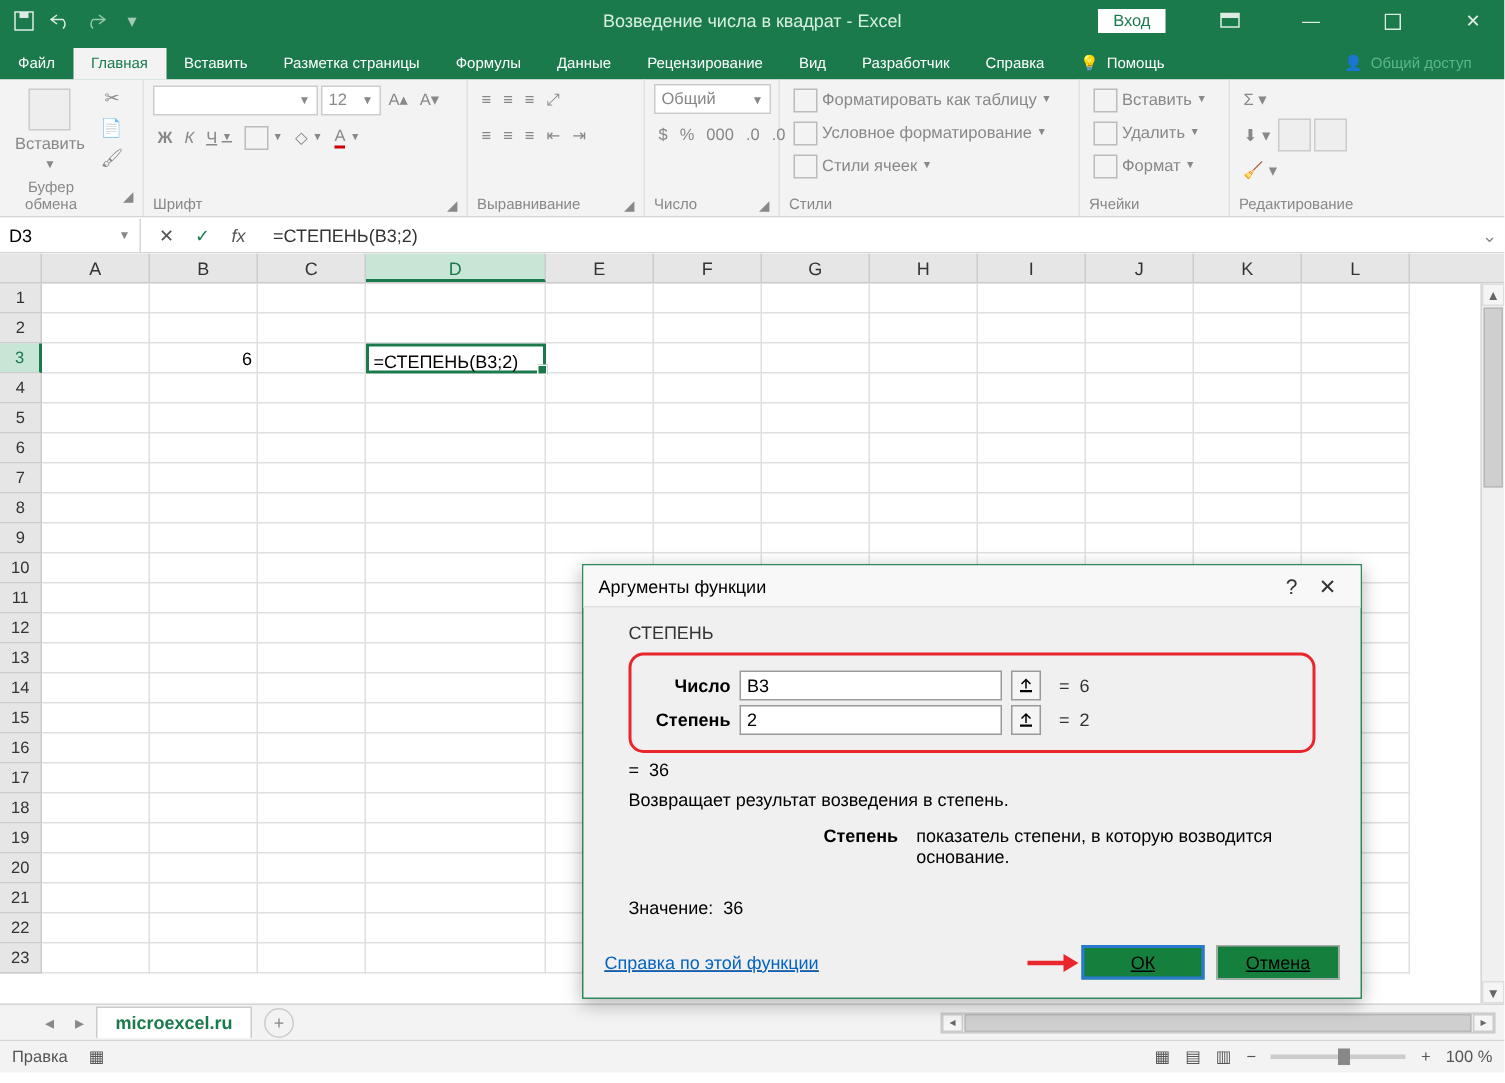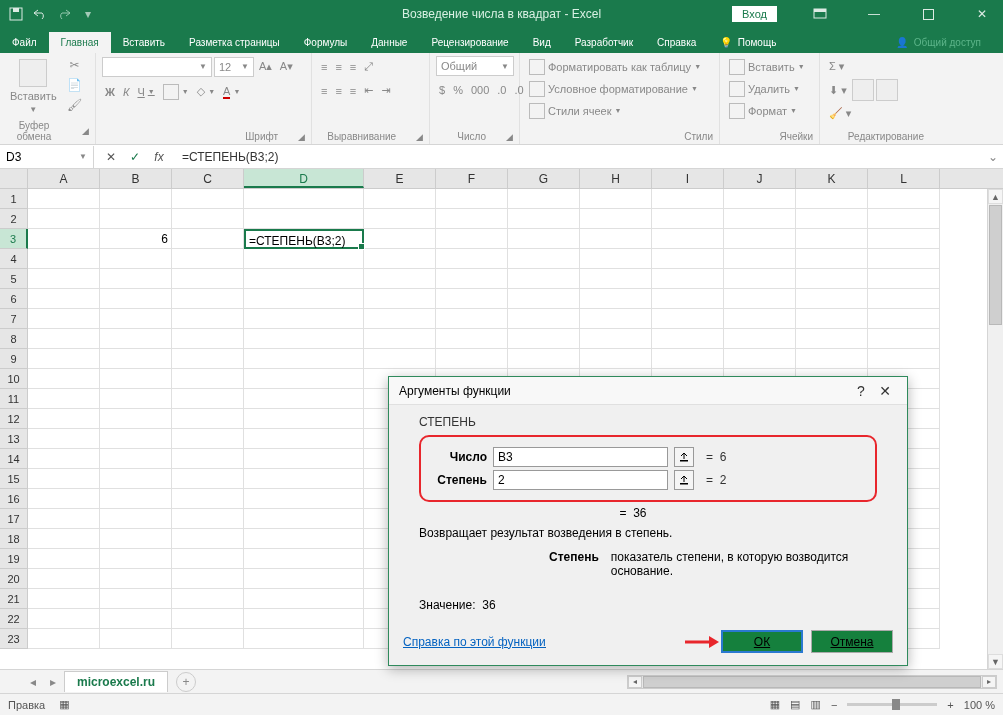--- a/index.html
+++ b/index.html
@@ -14,21 +14,21 @@
 .win-btn { width: 42px; height: 28px; display: flex; align-items: center; justify-content: center; color: #fff; opacity: 0.85; }
 
 .ribbon-tabs { height: 25px; background: #1a7a4c; display: flex; align-items: flex-end; padding-left: 0; }
 .rtab { padding: 5px 12px 5px; font-size: 10px; color: #fff; cursor: pointer; }
 .rtab.active { background: #f3f3f3; color: #1a7a4c; }
 .rtab.tell { display: flex; align-items: center; gap: 5px; }
 .rtab.share { color: #5db58a; margin-left: auto; margin-right: 10px; display: flex; gap: 5px; align-items: center;}
 
 .ribbon { height: 92px; background: #f3f3f3; border-bottom: 1px solid #d5d5d5; display: flex; }
 .rgroup { border-right: 1px solid #e1e1e1; padding: 3px 6px 2px; display: flex; flex-direction: column; justify-content: space-between; }
-.rgroup-label { font-size: 10px; color: #888; text-align: center; padding-top: 1px; display: flex; justify-content: flex-end; gap: 20px; align-items: center; }
+.rgroup-label { font-size: 10px; color: #888; text-align: center; padding-top: 1px; display: flex; justify-content: space-between; gap: 20px; align-items: center; }
 .rgroup-body { flex: 1; display: flex; align-items: flex-start; gap: 4px; }
 .rbig { display: flex; flex-direction: column; align-items: center; justify-content: center; gap: 3px; padding: 3px 4px; color: #888; font-size: 11px; }
 .rbig-ico { width: 28px; height: 28px; border: 1px solid #ccc; background: #eee; }
 .rsmall-col { display: flex; flex-direction: column; gap: 2px; }
 .rsmall { width: 20px; height: 18px; display: flex; align-items: center; justify-content: center; color: #888; }
 .rcombo { height: 20px; border: 1px solid #ccc; background: #fff; display: flex; align-items: center; padding: 0 4px; font-size: 11px; color: #888; gap: 4px; }
 .rrow { display: flex; gap: 2px; align-items: center; }
 .ritem { height: 21px; padding: 0 3px; display: flex; align-items: center; color: #888; gap: 3px; font-size: 11px; }
 .rsq { width:16px; height:16px; border:1px solid #bbb; }
 
@@ -73,21 +73,21 @@
 .dlg-title-txt { flex: 1; font-size: 12px; }
 .dlg-btn { width: 24px; height: 20px; display: flex; align-items: center; justify-content: center; color: #333; font-size: 14px; }
 .dlg-body { padding: 10px 30px 6px; }
 .dlg-fn { font-size: 12px; color: #333; margin-bottom: 6px; }
 .red-box { border: 2.5px solid #e8262c; border-radius: 10px; padding: 7px 10px; margin-bottom: 4px; }
 .arg-row { display: flex; align-items: center; gap: 6px; margin: 3px 0; }
 .arg-label { width: 56px; text-align: right; font-weight: bold; }
 .arg-input { width: 175px; height: 20px; border: 1px solid #999; background: #fff; padding: 0 4px; font-size: 12px; }
 .arg-ref { width: 20px; height: 20px; border: 1px solid #999; background: #f5f5f5; display: flex; align-items: center; justify-content: center; }
 .arg-eq { margin-left: 6px; color: #333; }
-.result-row { text-align: center; padding-right: 30px; margin: 4px 0 2px; }
+.result-row { text-align: left; padding-right: 30px; margin: 4px 0 2px; }
 .desc { margin: 6px 0 10px; }
 .desc-arg { display: flex; gap: 12px; margin-bottom: 20px; padding-left: 130px; }
 .desc-arg-name { font-weight: bold; }
 .val-row { margin: 6px 0; }
 .dlg-foot { display: flex; align-items: center; padding: 6px 14px 12px; text-decoration: underline; }
 .help-link { color: #0563c1; text-decoration: underline; cursor: pointer; }
 .dlg-foot .btns { margin-left: auto; display: flex; gap: 8px; align-items:center; }
 .dlg-button { width: 82px; height: 23px; border: 1px solid #aaa; background: #15803d; font-size: 12px; }
 .dlg-button.ok { border: 2px solid #2a79d0; }
 .arrow { width: 28px; display:flex; align-items:center; }

